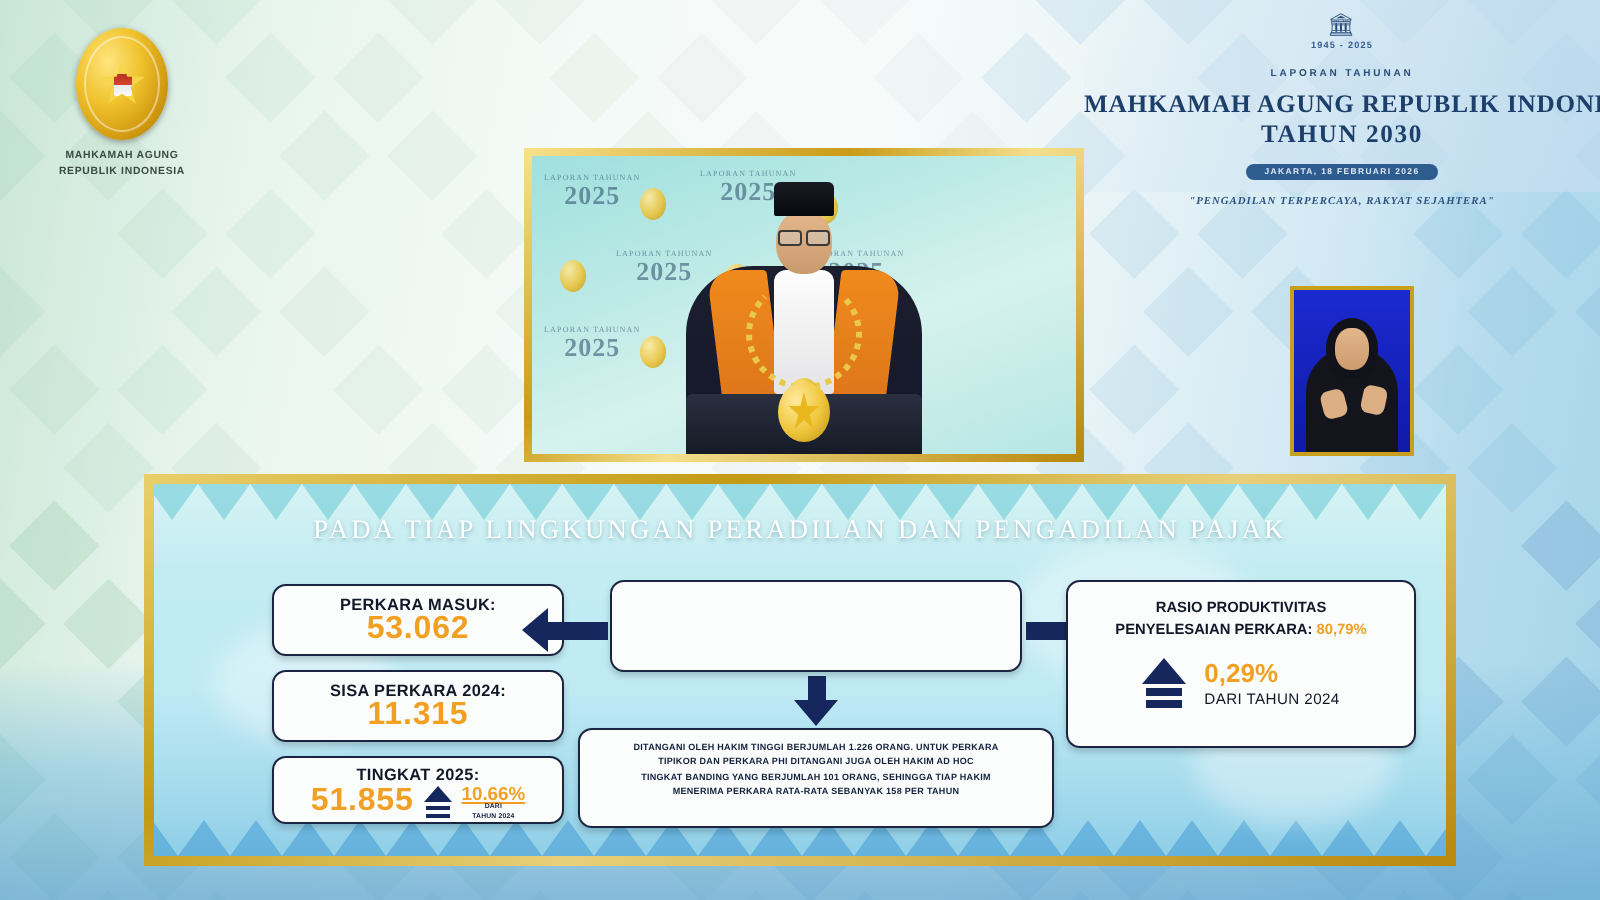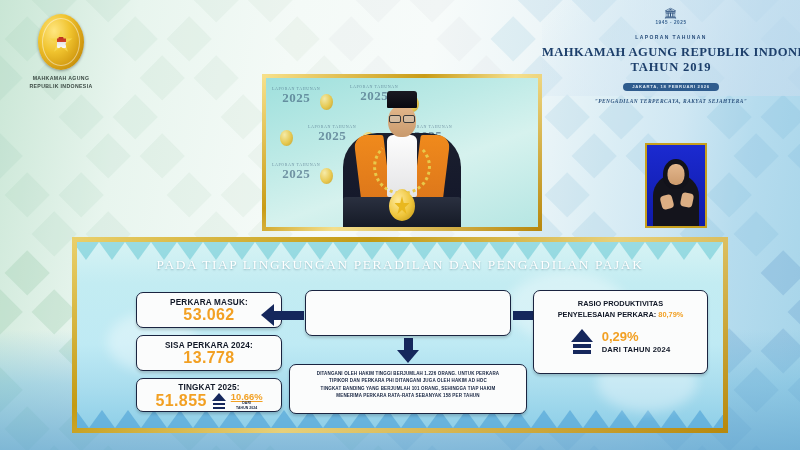--- a/index.html
+++ b/index.html
@@ -185,21 +185,21 @@
 
   #card-note { left:212px; top:122px; width:238px; height:50px; padding:5px 7px 0; }
   .note-line { font-size:4.5px; font-weight:700; color:#12203d; letter-spacing:.15px; line-height:1.62; }
 
   #card-rasio { left:456px; top:48px; width:175px; height:84px; padding-top:8px; }
   .rasio-lbl { font-size:7.4px; font-weight:700; color:#111827; line-height:1.45; }
   .rasio-val { color:#f2a023; }
   .rasio-row { display:flex; align-items:center; justify-content:center; gap:9px; margin-top:9px; }
   .rasio-right { text-align:left; }
   .rasio-pct { font-size:13px; font-weight:700; color:#f2a023; line-height:1.1; }
-  .rasio-from { font-size:7.6px; font-weight:700; color:#111827; letter-spacing:.2px; }
+  .rasio-from { font-size:7.6px; font-weight:400; color:#111827; letter-spacing:.2px; }
 
   
   .uparrow { width:22px; }
   .ua-head { width:0;height:0;margin:0 auto; border-left:11px solid transparent;
              border-right:11px solid transparent; border-bottom:13px solid #15275c; }
   .ua-bar { height:4px; background:#15275c; margin:2px auto 0; width:18px; }
 
   .uparrow.sm { width:14px; }
   .uparrow.sm .ua-head{ border-left:7px solid transparent;border-right:7px solid transparent;border-bottom:8px solid #15275c; }
   .uparrow.sm .ua-bar{ height:2.6px; width:12px; margin-top:1.4px; }
@@ -377,21 +377,21 @@
       <div>MAHKAMAH AGUNG</div>
       <div>REPUBLIK INDONESIA</div>
     </div>
   </div>
 
   <div id="header-right">
     <div class="hdr-building">🏛</div>
     <div class="hdr-yrs">1945 - 2025</div>
     <div class="hdr-lap">LAPORAN TAHUNAN</div>
     <div class="hdr-title">MAHKAMAH AGUNG REPUBLIK INDONESIA</div>
-    <div class="hdr-year">TAHUN 2019</div>
+    <div class="hdr-year">TAHUN 2030</div>
     <div class="hdr-pill">JAKARTA, 18 FEBRUARI 2026</div>
     <div class="hdr-tag">"PENGADILAN TERPERCAYA, RAKYAT SEJAHTERA"</div>
   </div>
 
   <div id="video-panel">
     <div class="vp-bg"></div>
 
     <div class="vp-wm" style="left:6px;  top:8px;">
       <span class="wm-sm">LAPORAN TAHUNAN</span>
       <span class="wm-yr">2025</span>
@@ -505,21 +505,21 @@
       <div>PADA TIAP LINGKUNGAN PERADILAN DAN PENGADILAN PAJAK</div>
     </div>
 
     <div class="card" id="card-masuk">
       <div class="card-label">PERKARA MASUK:</div>
       <div class="card-num">53.062</div>
     </div>
 
     <div class="card" id="card-sisa">
       <div class="card-label">SISA PERKARA 2024:</div>
-      <div class="card-num">13.778</div>
+      <div class="card-num">11.315</div>
     </div>
 
     <div class="card" id="card-putusan">
       <div class="card-label">TINGKAT 2025:</div>
       <div class="put-flex">
         <div class="card-num">51.855</div>
         <div class="uparrow sm">
           <div class="ua-head"></div>
             <div class="ua-bar"></div>
             <div class="ua-bar"></div>

